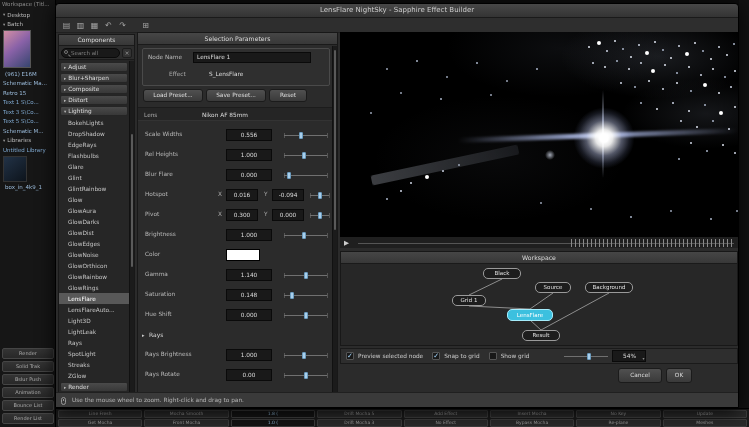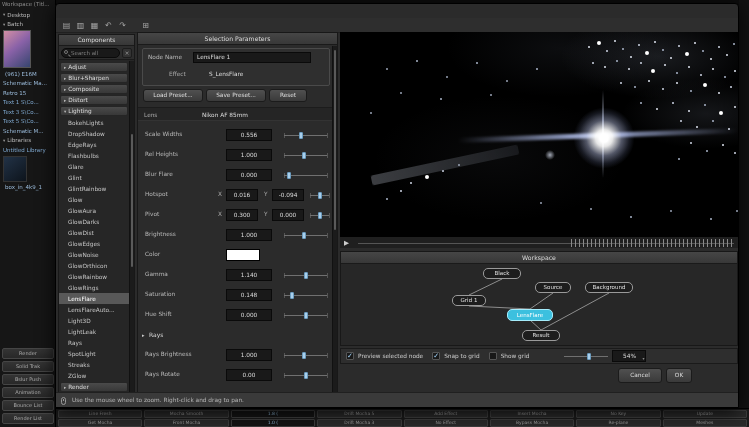--- a/index.html
+++ b/index.html
@@ -206,20 +206,23 @@
       <div class="hb-btn field">1.0 (</div>
       <div class="hb-btn">Drift Mocha 3</div>
       <div class="hb-btn">No Effect</div>
       <div class="hb-btn">Bypass Mocha</div>
       <div class="hb-btn">Re-plane</div>
       <div class="hb-btn">Meshes</div>
     </div>
   </div>
 
 <div id="dialog">
+  <div id="title-bar">
+    <span>LensFlare NightSky - Sapphire Effect Builder</span>
+  </div>
   <div id="toolbar">
       <div class="tool-icon">▤</div>
       <div class="tool-icon">▥</div>
       <div class="tool-icon">▦</div>
       <div class="tool-icon">↶</div>
       <div class="tool-icon">↷</div>
       <div class="tool-icon gap">⊞</div>
     </div>
 
   <div id="components">

